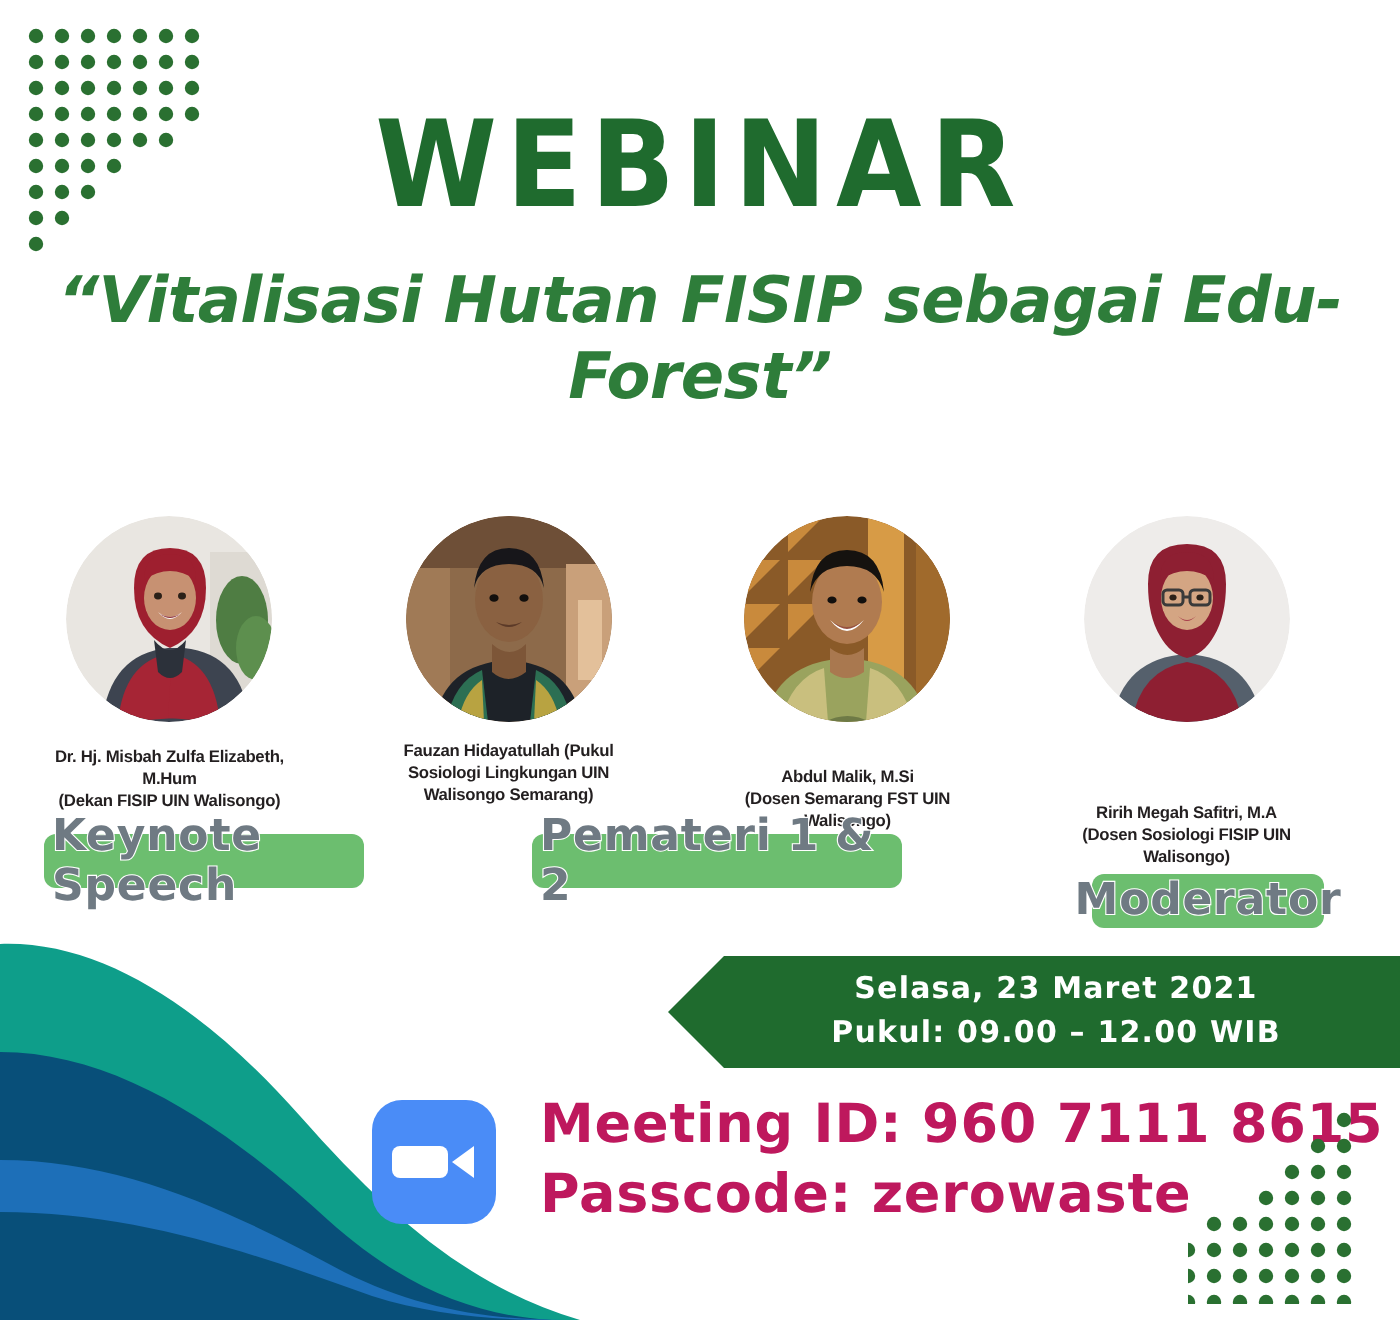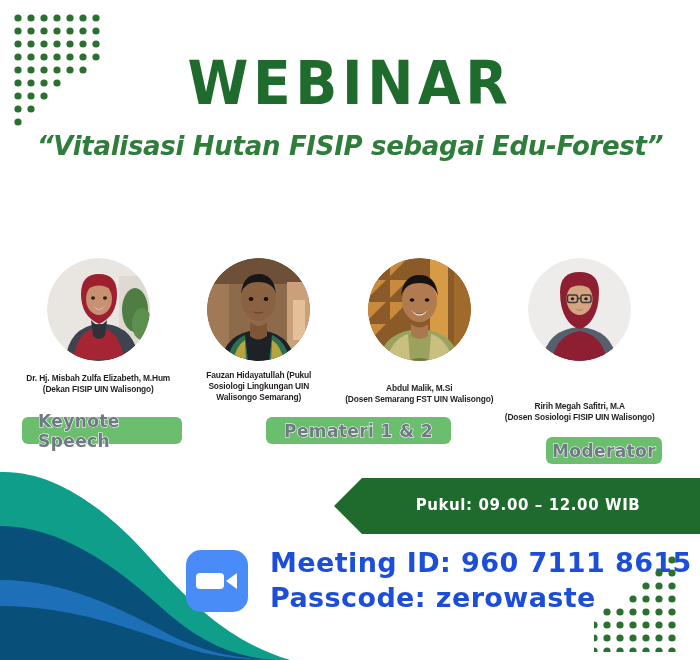--- a/index.html
+++ b/index.html
@@ -43,36 +43,37 @@
     font-weight: 700;
     letter-spacing: 5px;
     color: #1f6b2e;
     line-height: 1.05;
     transform: scaleX(0.92);
   }
 
   #webinar-subtitle {
     margin-top: 16px;
     font-family: "DejaVu Sans", sans-serif;
-    font-size: 26px;
+    font-size: 32px;
     font-style: italic;
     font-weight: 700;
     color: #2e7d3a;
     letter-spacing: -0.3px;
   }
 
   
   #speakers {
     position: absolute;
     left: 0;
     top: 258px;
     width: 678px;
     display: flex;
     justify-content: space-between;
     padding: 0 18px;
+    gap: 36px;
   }
 
   .speaker {
     width: 162px;
     display: flex;
     flex-direction: column;
     align-items: center;
   }
 
   .avatar {
@@ -112,24 +113,24 @@
   }
 
   .badge {
     position: absolute;
     height: 27px;
     border-radius: 6px;
     background: #6cbe6f;
     display: flex;
     align-items: center;
     justify-content: center;
-    padding: 0 16px;
+    padding: 0 4px;
     font-family: "DejaVu Sans", sans-serif;
     font-weight: 700;
-    font-size: 17px;
+    font-size: 22px;
     color: #6f7a83;
     letter-spacing: 0.4px;
     -webkit-text-stroke: 1.1px #ffffff;
     paint-order: stroke fill;
   }
 
   #badge-keynote  { left: 22px;  width: 160px; }
   #badge-pemateri { left: 266px; width: 185px; }
   #badge-moderator{ left: 546px; width: 116px; margin-top: 20px; }
 
@@ -187,21 +188,21 @@
     align-items: center;
     gap: 22px;
   }
   #zoom-icon { width: 62px; height: 62px; flex: none; display: block; }
 
   #zoom-info { display: flex; flex-direction: column; }
   .zoom-line {
     font-family: "DejaVu Sans", sans-serif;
     font-size: 27px;
     font-weight: 700;
-    color: #1d4ed8;
+    color: #be185d;
     line-height: 1.28;
     letter-spacing: 0.4px;
     white-space: nowrap;
   }
 </style>
 </head>
 <body>
 
 <div id="poster">
 
@@ -419,20 +420,21 @@
   <svg id="waves" viewBox="0 0 700 230" preserveAspectRatio="none">
     <path d="M0 42 C52 40 104 76 150 128 C196 180 236 214 290 230 L0 230 Z" fill="#0e9e8a"></path>
     <path d="M0 96 C60 96 116 136 164 180 C202 214 238 228 276 230 L0 230 Z" fill="#084f79"></path>
     <path d="M0 150 C64 150 120 178 172 206 C208 224 244 230 282 230 L0 230 Z" fill="#1d6fb8"></path>
     <path d="M0 176 C70 176 130 198 186 218 C214 227 246 230 274 230 L0 230 Z" fill="#084f79"></path>
   </svg>
 
   <div id="date-banner">
     <div id="date-banner-shape"></div>
     <div id="date-banner-text">
+      <div class="date-line">Selasa, 23 Maret 2021</div>
       <div class="date-line">Pukul: 09.00 – 12.00 WIB</div>
     </div>
   </div>
 
   <div id="zoom-block">
     <svg id="zoom-icon" viewBox="0 0 62 62">
       <rect x="0" y="0" width="62" height="62" rx="15" fill="#4a8cf7"></rect>
       <path d="M14 23 h20 a4 4 0 0 1 4 4 v8 a4 4 0 0 1 -4 4 h-20 a4 4 0 0 1 -4 -4 v-8 a4 4 0 0 1 4 -4 z" fill="#ffffff"></path>
       <path d="M40 31 L51 23 v16 z" fill="#ffffff"></path>
     </svg>

